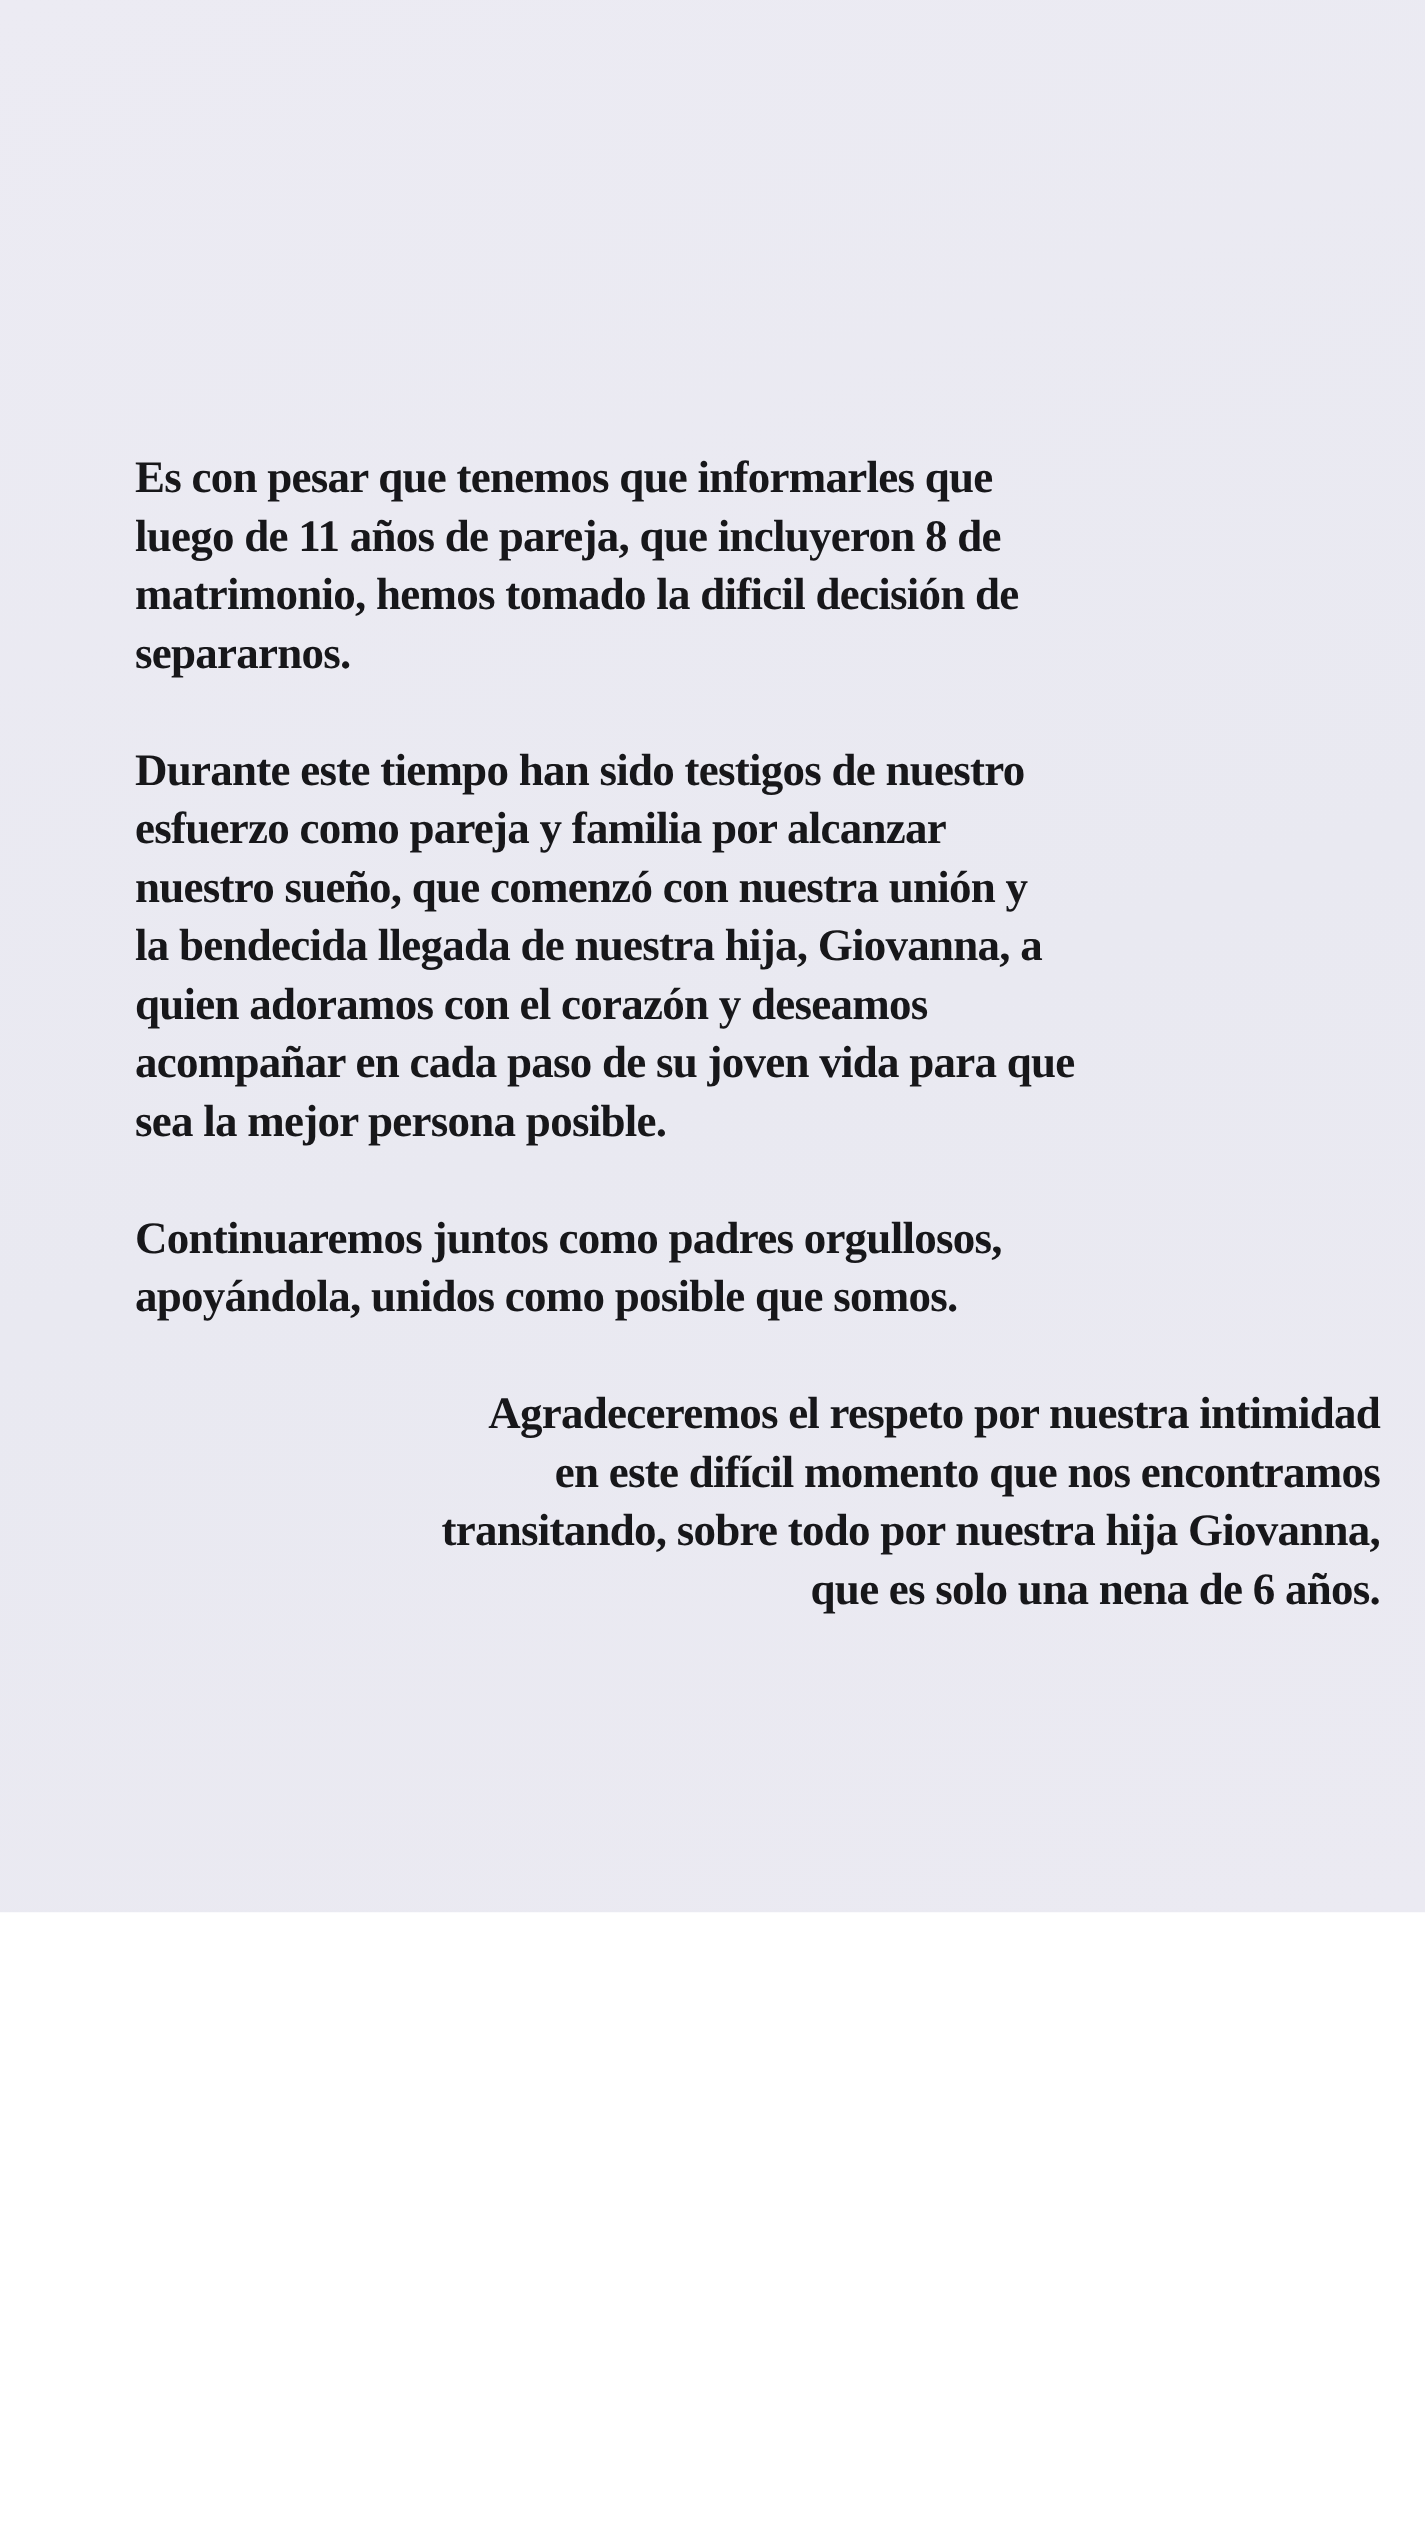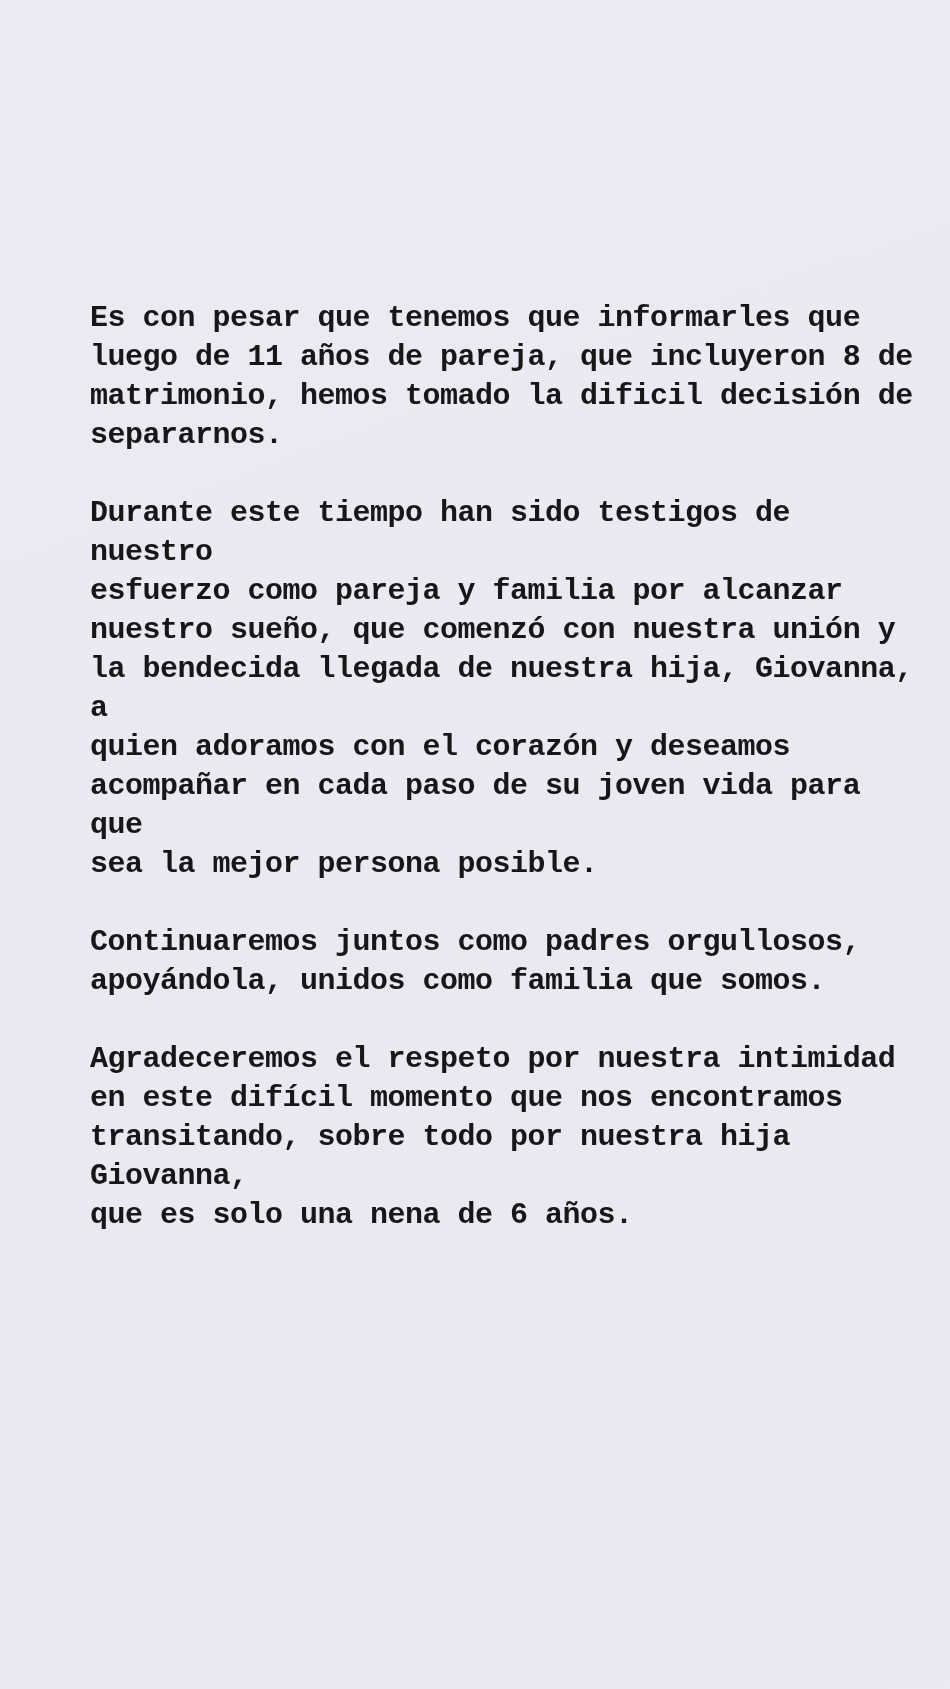--- a/index.html
+++ b/index.html
@@ -2,63 +2,64 @@
 <html lang="es"><head>
 <meta charset="utf-8">
 <style>
   html, body {
     margin: 0;
     padding: 0;
   }
   .page {
     position: relative;
     width: 950px;
-    height: 1689px;
+    height: 1275px;
     background: #eaeaf2;
     background: linear-gradient(160deg, #ecebf3 0%, #e9e9f1 55%, #ebeaf2 100%);
     overflow: hidden;
-    font-family: Liberation Mono, monospace;
+    font-family: Liberation Serif, serif;
   }
   .statement {
     position: absolute;
     top: 299px;
     left: 90px;
     width: 830px;
   }
   .statement p {
     margin: 0 0 39px 0;
     padding: 0;
     font-size: 30px;
     line-height: 39px;
     font-weight: 700;
     letter-spacing: -0.5px;
     color: #17171a;
     white-space: pre-line;
     text-align: left;
   }
   .statement p:last-child {
     margin-bottom: 0;
+    text-align: right;
   }
 </style>
 </head>
 <body>
 
 <div class="page">
   <div class="statement">
     <p>Es con pesar que tenemos que informarles que
 luego de 11 años de pareja, que incluyeron 8 de
 matrimonio, hemos tomado la dificil decisión de
 separarnos.</p>
     <p>Durante este tiempo han sido testigos de nuestro
 esfuerzo como pareja y familia por alcanzar
 nuestro sueño, que comenzó con nuestra unión y
 la bendecida llegada de nuestra hija, Giovanna, a
 quien adoramos con el corazón y deseamos
 acompañar en cada paso de su joven vida para que
 sea la mejor persona posible.</p>
     <p>Continuaremos juntos como padres orgullosos,
-apoyándola, unidos como familia que somos.</p>
+apoyándola, unidos como posible que somos.</p>
     <p>Agradeceremos el respeto por nuestra intimidad
 en este difícil momento que nos encontramos
 transitando, sobre todo por nuestra hija Giovanna,
 que es solo una nena de 6 años.</p>
   </div>
 </div>
 
 </body></html>

